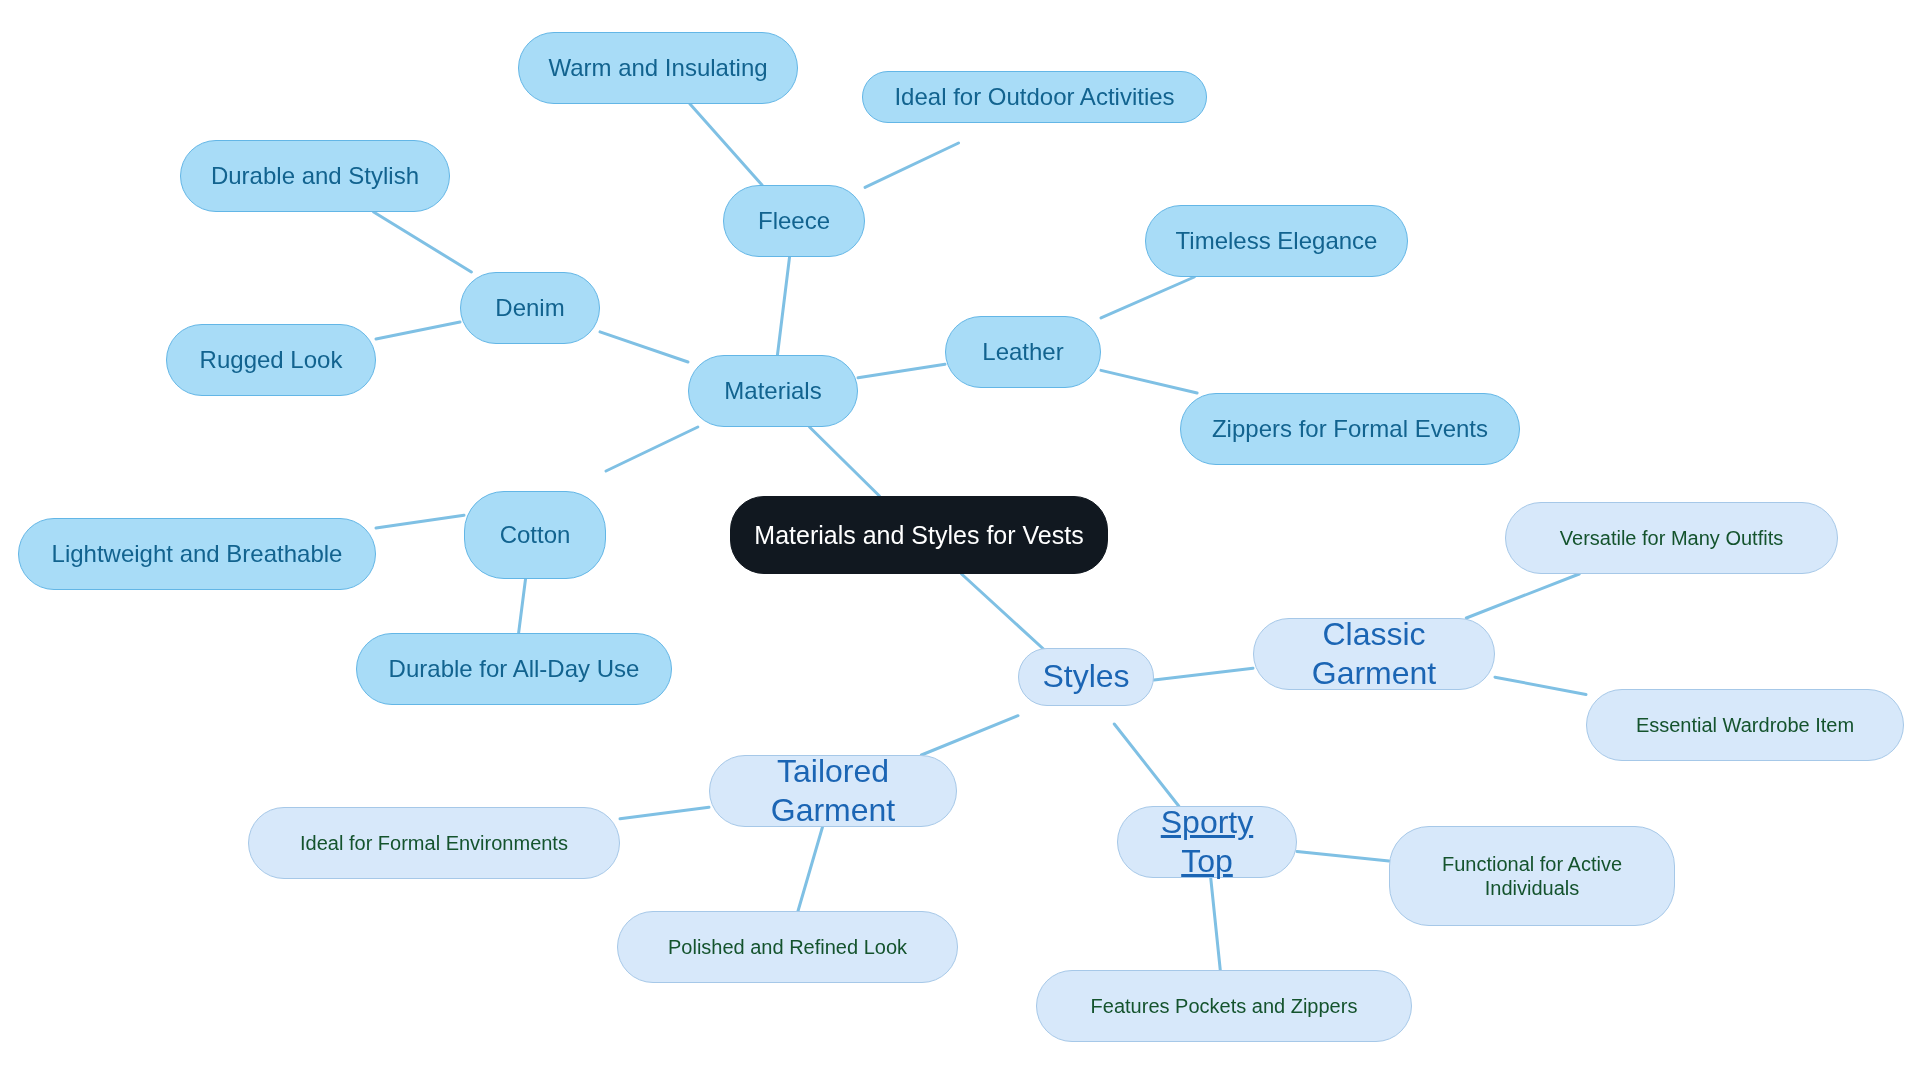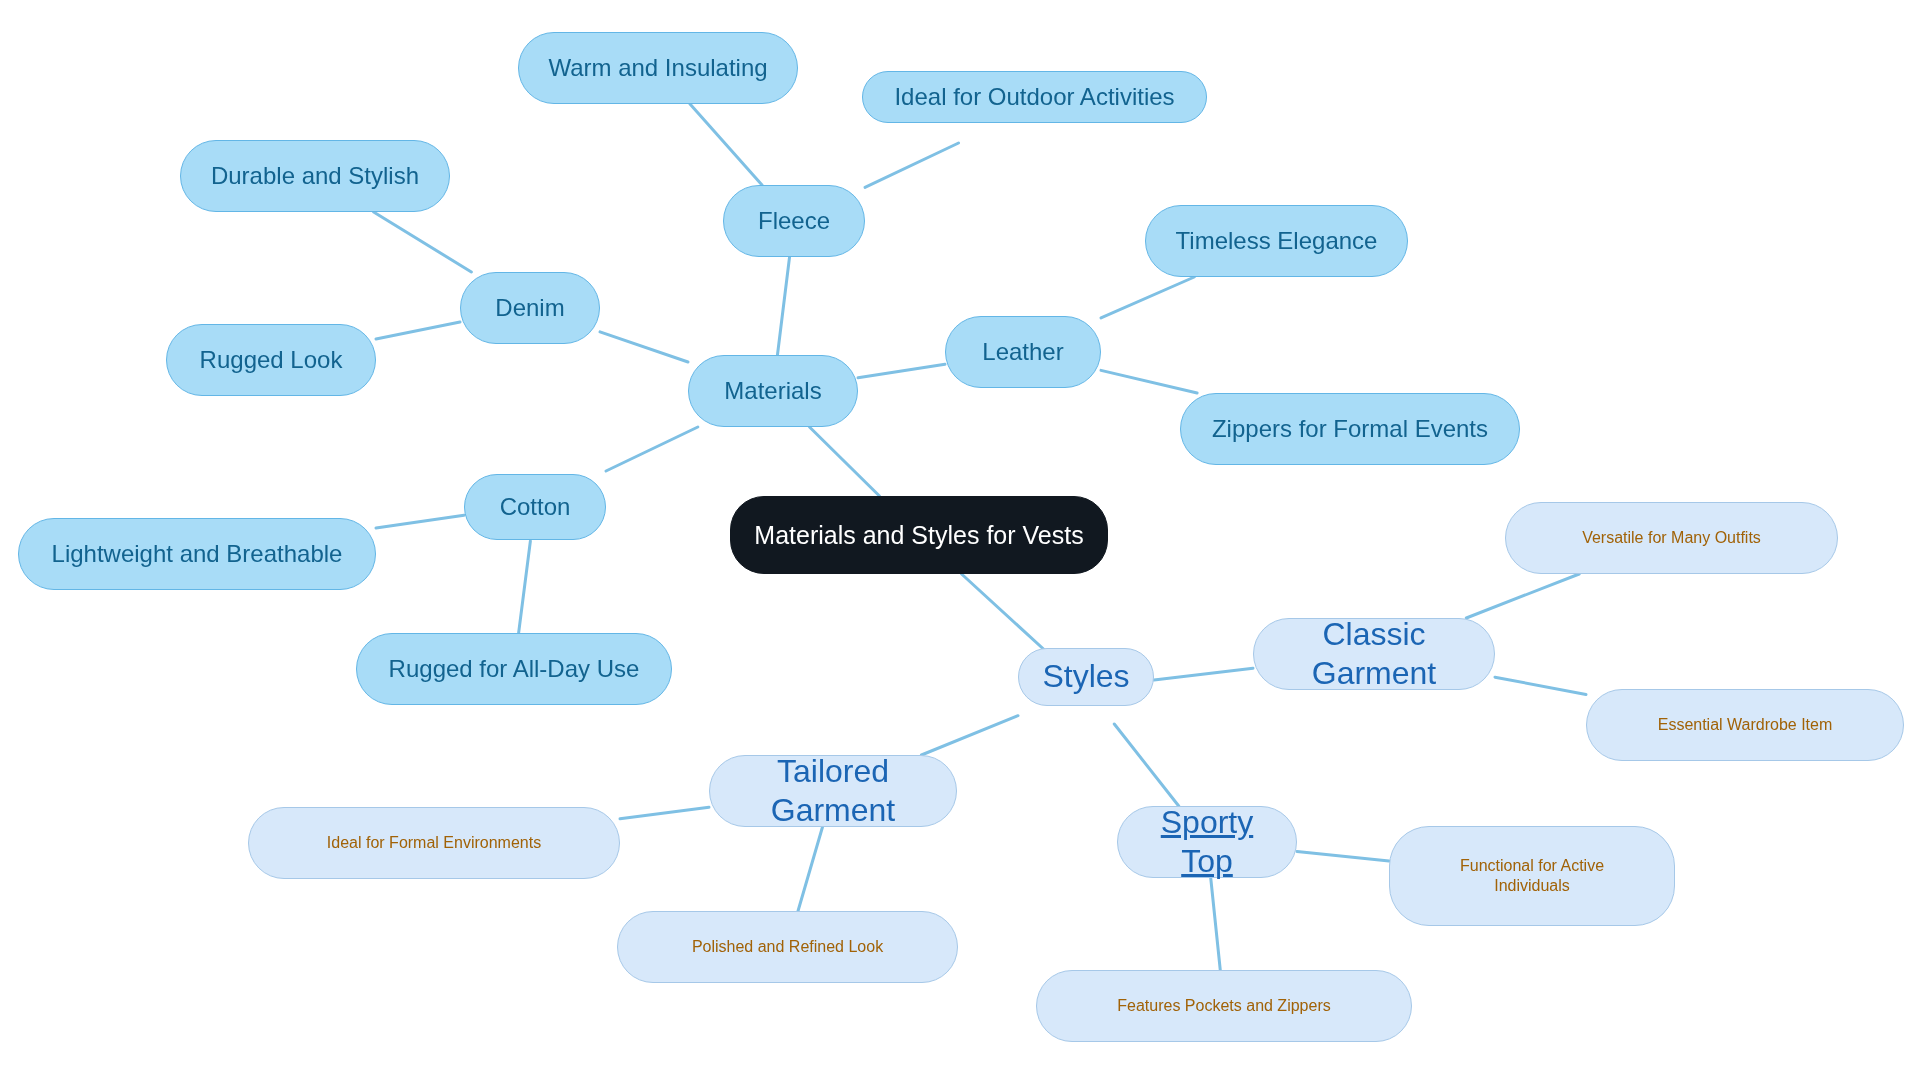--- a/index.html
+++ b/index.html
@@ -63,22 +63,22 @@
   }
   .node-branch-b {
     background: #d7e8fa;
     border-color: #a6c8e8;
     color: #1b65b4;
     font-size: 32px;
   }
   .node-leaf-b {
     background: #d7e8fa;
     border-color: #a6c8e8;
-    color: #a16207;
-    font-size: 16px;
+    color: #14532d;
+    font-size: 20px;
   }
 </style>
 </head>
 <body>
 
 <div id="mindmap">
   <svg id="edge-layer" viewBox="0 0 1920 1083" preserveAspectRatio="none">
       <line x1="879.4583333333334" y1="496" x2="809.5" y2="427" stroke="#7fc0e4" stroke-width="3" stroke-linecap="round"></line>
       <line x1="961.5686274509803" y1="574" x2="1046.7058823529412" y2="652" stroke="#7fc0e4" stroke-width="3" stroke-linecap="round"></line>
       <line x1="777.4470588235295" y1="355" x2="789.5529411764705" y2="257" stroke="#7fc0e4" stroke-width="3" stroke-linecap="round"></line>
@@ -105,23 +105,23 @@
     </svg>
 <div class="node node-root" style="left: 730px; top: 496px; width: 378px; height: 78px;">Materials and Styles for Vests</div>
     <div class="node node-branch-a" style="left: 688px; top: 355px; width: 170px; height: 72px;">Materials</div>
     <div class="node node-branch-b" style="left: 1018px; top: 648px; width: 136px; height: 58px; text-align: center;">Styles</div>
     <div class="node node-branch-a" style="left: 723px; top: 185px; width: 142px; height: 72px;">Fleece</div>
     <div class="node node-leaf-a" style="left: 518px; top: 32px; width: 280px; height: 72px;">Warm and Insulating</div>
     <div class="node node-leaf-a" style="left: 862px; top: 71px; width: 345px; height: 52px; text-align: center;">Ideal for Outdoor Activities</div>
     <div class="node node-branch-a" style="left: 460px; top: 272px; width: 140px; height: 72px;">Denim</div>
     <div class="node node-leaf-a" style="left: 180px; top: 140px; width: 270px; height: 72px;">Durable and Stylish</div>
     <div class="node node-leaf-a" style="left: 166px; top: 324px; width: 210px; height: 72px;">Rugged Look</div>
-    <div class="node node-branch-a" style="left: 464px; top: 474px; width: 142px; height: 66px;">Cotton</div>
+    <div class="node node-branch-a" style="left: 464px; top: 491px; width: 142px; height: 88px;">Cotton</div>
     <div class="node node-leaf-a" style="left: 18px; top: 518px; width: 358px; height: 72px;">Lightweight and Breathable</div>
-    <div class="node node-leaf-a" style="left: 356px; top: 633px; width: 316px; height: 72px;">Rugged for All-Day Use</div>
+    <div class="node node-leaf-a" style="left: 356px; top: 633px; width: 316px; height: 72px;">Durable for All-Day Use</div>
     <div class="node node-branch-a" style="left: 945px; top: 316px; width: 156px; height: 72px;">Leather</div>
     <div class="node node-leaf-a" style="left: 1145px; top: 205px; width: 263px; height: 72px;">Timeless Elegance</div>
     <div class="node node-leaf-a" style="left: 1180px; top: 393px; width: 340px; height: 72px;">Zippers for Formal Events</div>
     <div class="node node-branch-b" style="left: 1253px; top: 618px; width: 242px; height: 72px;">Classic Garment</div>
     <div class="node node-leaf-b" style="left: 1505px; top: 502px; width: 333px; height: 72px;">Versatile for Many Outfits</div>
     <div class="node node-leaf-b" style="left: 1586px; top: 689px; width: 318px; height: 72px;">Essential Wardrobe Item</div>
     <div class="node node-branch-b" style="left: 709px; top: 755px; width: 248px; height: 72px;">Tailored Garment</div>
     <div class="node node-leaf-b" style="left: 248px; top: 807px; width: 372px; height: 72px;">Ideal for Formal Environments</div>
     <div class="node node-leaf-b" style="left: 617px; top: 911px; width: 341px; height: 72px;">Polished and Refined Look</div>
     <div class="node node-branch-b" style="left: 1117px; top: 806px; width: 180px; height: 72px; text-decoration: underline;">Sporty Top</div>

